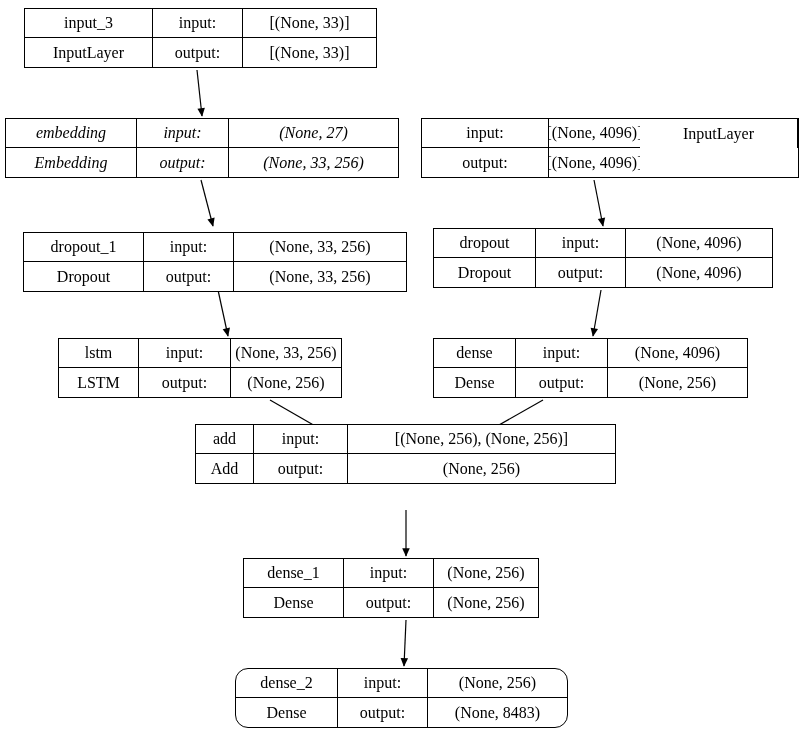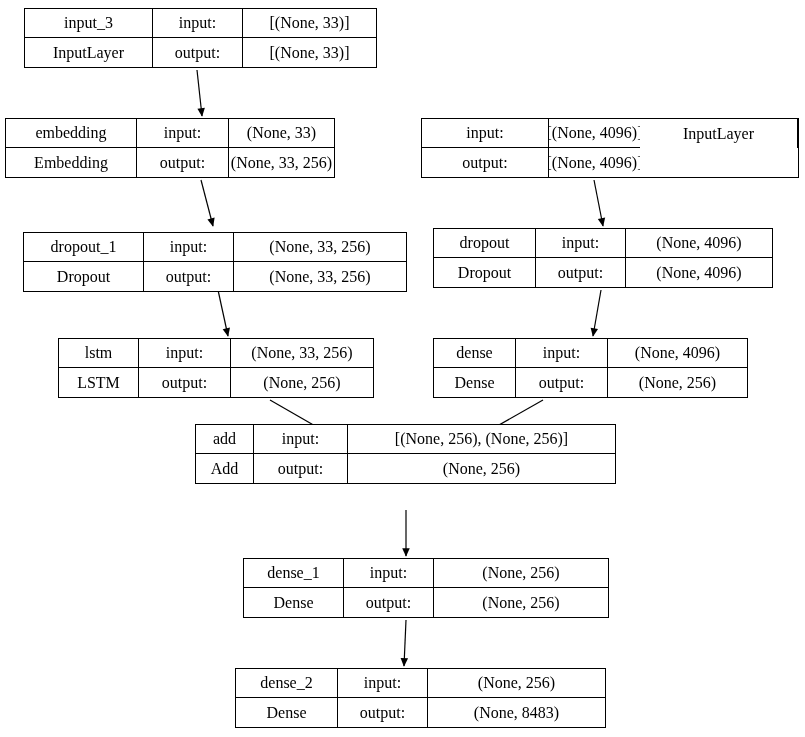--- a/index.html
+++ b/index.html
@@ -68,24 +68,24 @@
 
   <div class="node" style="left:24px; top:8px; width:353px; grid-template-columns:128px 90px 1fr;">
     <div class="cell c1 r1">input_3</div>
     <div class="cell c2 r1">input:</div>
     <div class="cell r1">[(None, 33)]</div>
     <div class="cell c1">InputLayer</div>
     <div class="cell c2">output:</div>
     <div class="cell">[(None, 33)]</div>
   </div>
 
-  <div class="node" style="left:5px; top:118px; width:330px; grid-template-columns:131px 92px 1fr;">
+  <div class="node" style="left:5px; top:118px; width:394px; grid-template-columns:131px 92px 1fr;font-style:italic;">
     <div class="cell c1 r1">embedding</div>
     <div class="cell c2 r1">input:</div>
-    <div class="cell r1">(None, 33)</div>
+    <div class="cell r1">(None, 27)</div>
     <div class="cell c1">Embedding</div>
     <div class="cell c2">output:</div>
     <div class="cell">(None, 33, 256)</div>
   </div>
 
   <div class="node" style="left:421px; top:118px; width:378px; grid-template-columns:127px 91px 1fr;">
     <div class="cell c2 r1">input:</div>
     <div class="cell r1">[(None, 4096)]</div>
     <div class="cell c1">InputLayer</div>
     <div class="cell c2">output:</div>
@@ -103,21 +103,21 @@
 
   <div class="node" style="left:433px; top:228px; width:340px; grid-template-columns:102px 90px 1fr;">
     <div class="cell c1 r1">dropout</div>
     <div class="cell c2 r1">input:</div>
     <div class="cell r1">(None, 4096)</div>
     <div class="cell c1">Dropout</div>
     <div class="cell c2">output:</div>
     <div class="cell">(None, 4096)</div>
   </div>
 
-  <div class="node" style="left:58px; top:338px; width:316px; grid-template-columns:80px 92px 1fr;">
+  <div class="node" style="left:58px; top:338px; width:284px; grid-template-columns:80px 92px 1fr;">
     <div class="cell c1 r1">lstm</div>
     <div class="cell c2 r1">input:</div>
     <div class="cell r1">(None, 33, 256)</div>
     <div class="cell c1">LSTM</div>
     <div class="cell c2">output:</div>
     <div class="cell">(None, 256)</div>
   </div>
 
   <div class="node" style="left:433px; top:338px; width:315px; grid-template-columns:82px 92px 1fr;">
     <div class="cell c1 r1">dense</div>
@@ -130,30 +130,30 @@
 
   <div class="node" style="left:195px; top:424px; width:421px; grid-template-columns:58px 94px 1fr;">
     <div class="cell c1 r1">add</div>
     <div class="cell c2 r1">input:</div>
     <div class="cell r1">[(None, 256), (None, 256)]</div>
     <div class="cell c1">Add</div>
     <div class="cell c2">output:</div>
     <div class="cell">(None, 256)</div>
   </div>
 
-  <div class="node" style="left:243px; top:558px; width:366px; grid-template-columns:100px 90px 1fr;">
+  <div class="node" style="left:243px; top:558px; width:296px; grid-template-columns:100px 90px 1fr;">
     <div class="cell c1 r1">dense_1</div>
     <div class="cell c2 r1">input:</div>
     <div class="cell r1">(None, 256)</div>
     <div class="cell c1">Dense</div>
     <div class="cell c2">output:</div>
     <div class="cell">(None, 256)</div>
   </div>
 
-  <div class="node" style="left:235px; top:668px; width:371px; grid-template-columns:102px 90px 1fr;">
+  <div class="node" style="left:235px; top:668px; width:333px; grid-template-columns:102px 90px 1fr;border-radius:13px;">
     <div class="cell c1 r1">dense_2</div>
     <div class="cell c2 r1">input:</div>
     <div class="cell r1">(None, 256)</div>
     <div class="cell c1">Dense</div>
     <div class="cell c2">output:</div>
     <div class="cell">(None, 8483)</div>
   </div>
 
 </div>
 

